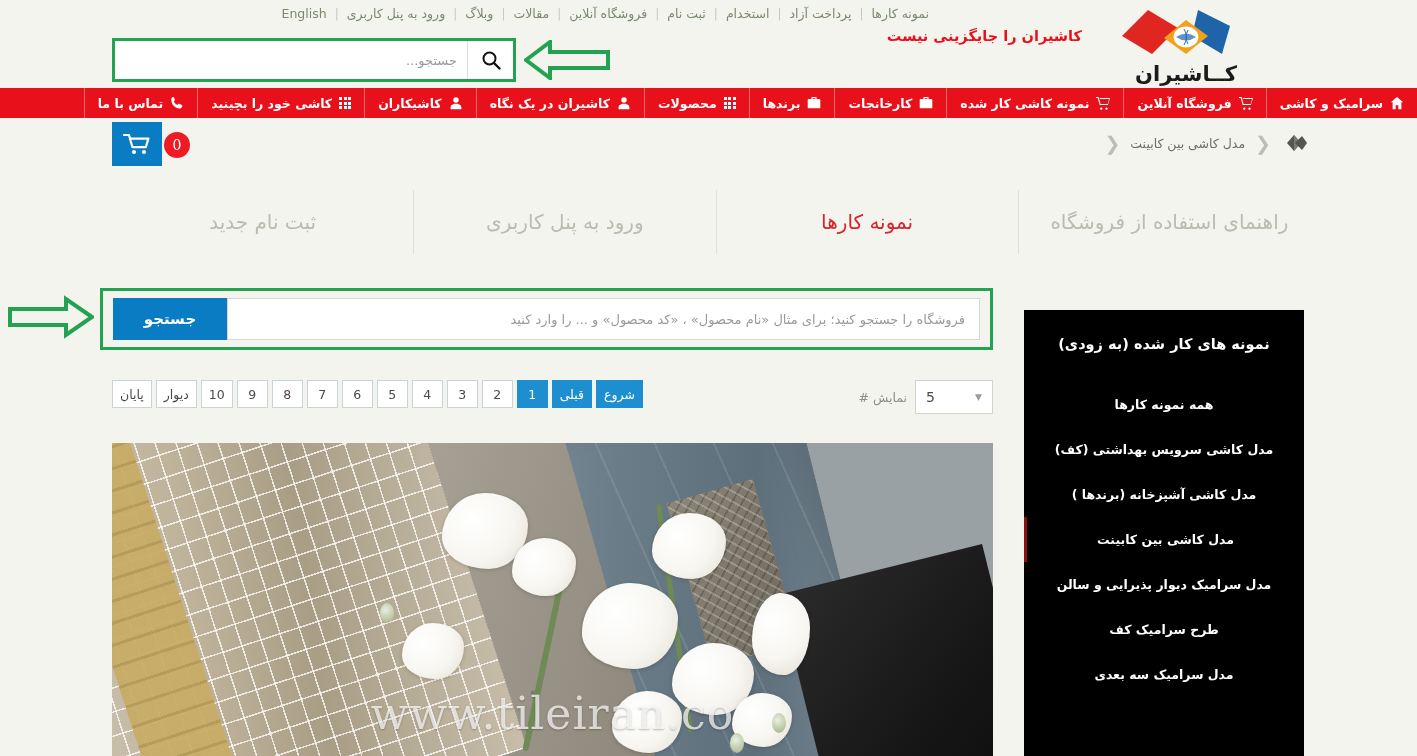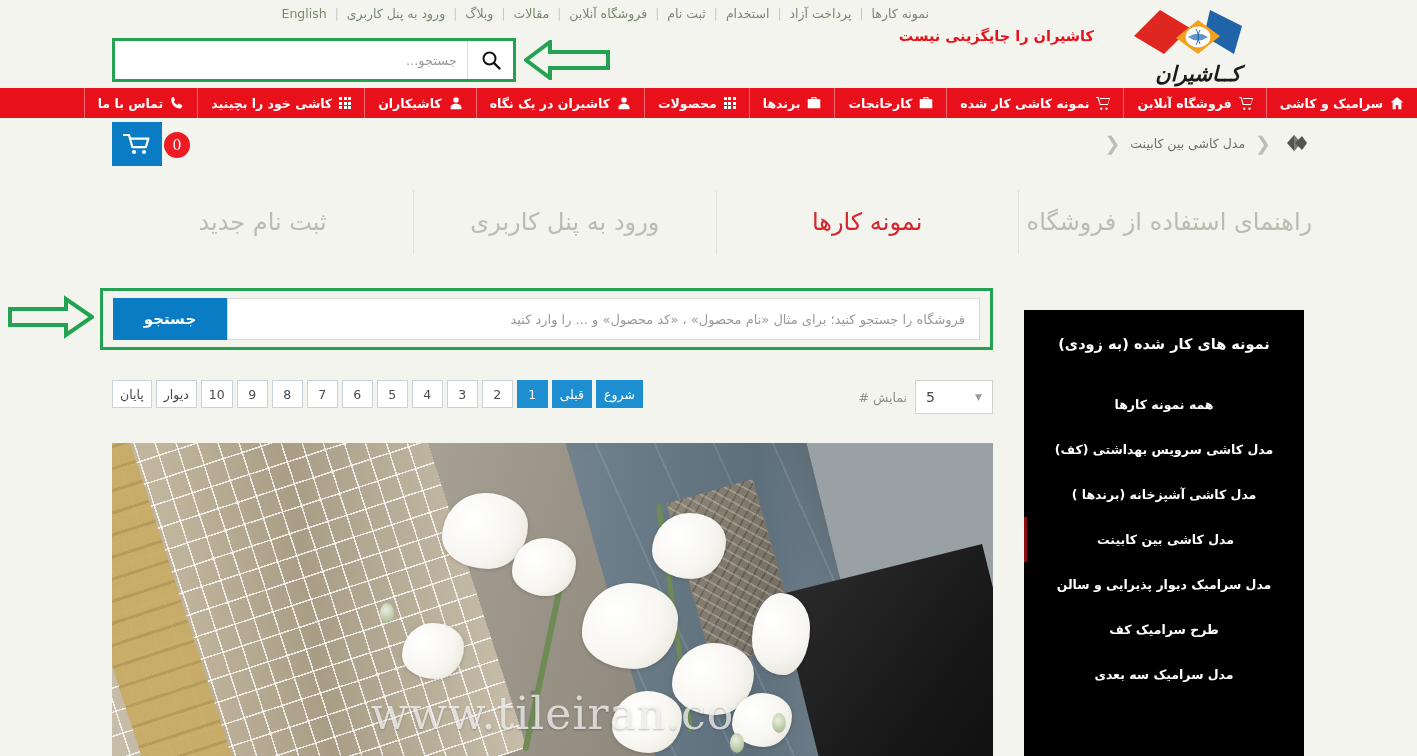--- a/index.html
+++ b/index.html
@@ -40,37 +40,37 @@
   .topnav-sep {
     color: #c3cbb8;
     font-size: 12px;
     line-height: 28px;
   }
   .topnav-link.en { font-size: 12.5px; color:#7b8a6f; }
 
   
   .brand-area {
     position: absolute;
-    top: 0; right: 3px;
+    top: 0; right: 15px;
     width: 520px; height: 88px;
     pointer-events: none;
   }
   .slogan {
     position: absolute;
     top: 28px; right: 320px;
     color: #e8111b;
     font-size: 14.5px;
     font-weight: bold;
     white-space: nowrap;
     direction: rtl;
   }
   .logo-wrap {
     position: absolute;
     top: 6px; right: 128px;
-    width: 176px; height: 80px; font-style: italic;
+    width: 176px; height: 80px;
   }
   .logo-diamonds { position: absolute; top: 2px; left: 20px; width: 140px; height: 56px; }
   .logo-word {
     position: absolute; bottom: 0; left: 0; right: 0;
     text-align: center;
     font-size: 21px; font-weight: bold;
     color: #1b1b1b; letter-spacing: -1px;
     direction: rtl;
   }
 
@@ -185,21 +185,21 @@
     width: 1208px; height: 64px;
     background: #f2f4ed;
     display: flex;
     flex-direction: row;
     direction: rtl;
     border-bottom: 0;
   }
   .tab {
     flex: 1;
     display: flex; align-items: center; justify-content: center;
-    font-size: 24px;
+    font-size: 20px;
     color: #b8bdb0;
     border-left: 1px solid #dfe2d8;
     cursor: pointer;
     white-space: nowrap;
     direction: rtl;
   }
   .tab:last-child { border-left: none; }
   .tab.active { color: #d9232d; }
 
   

